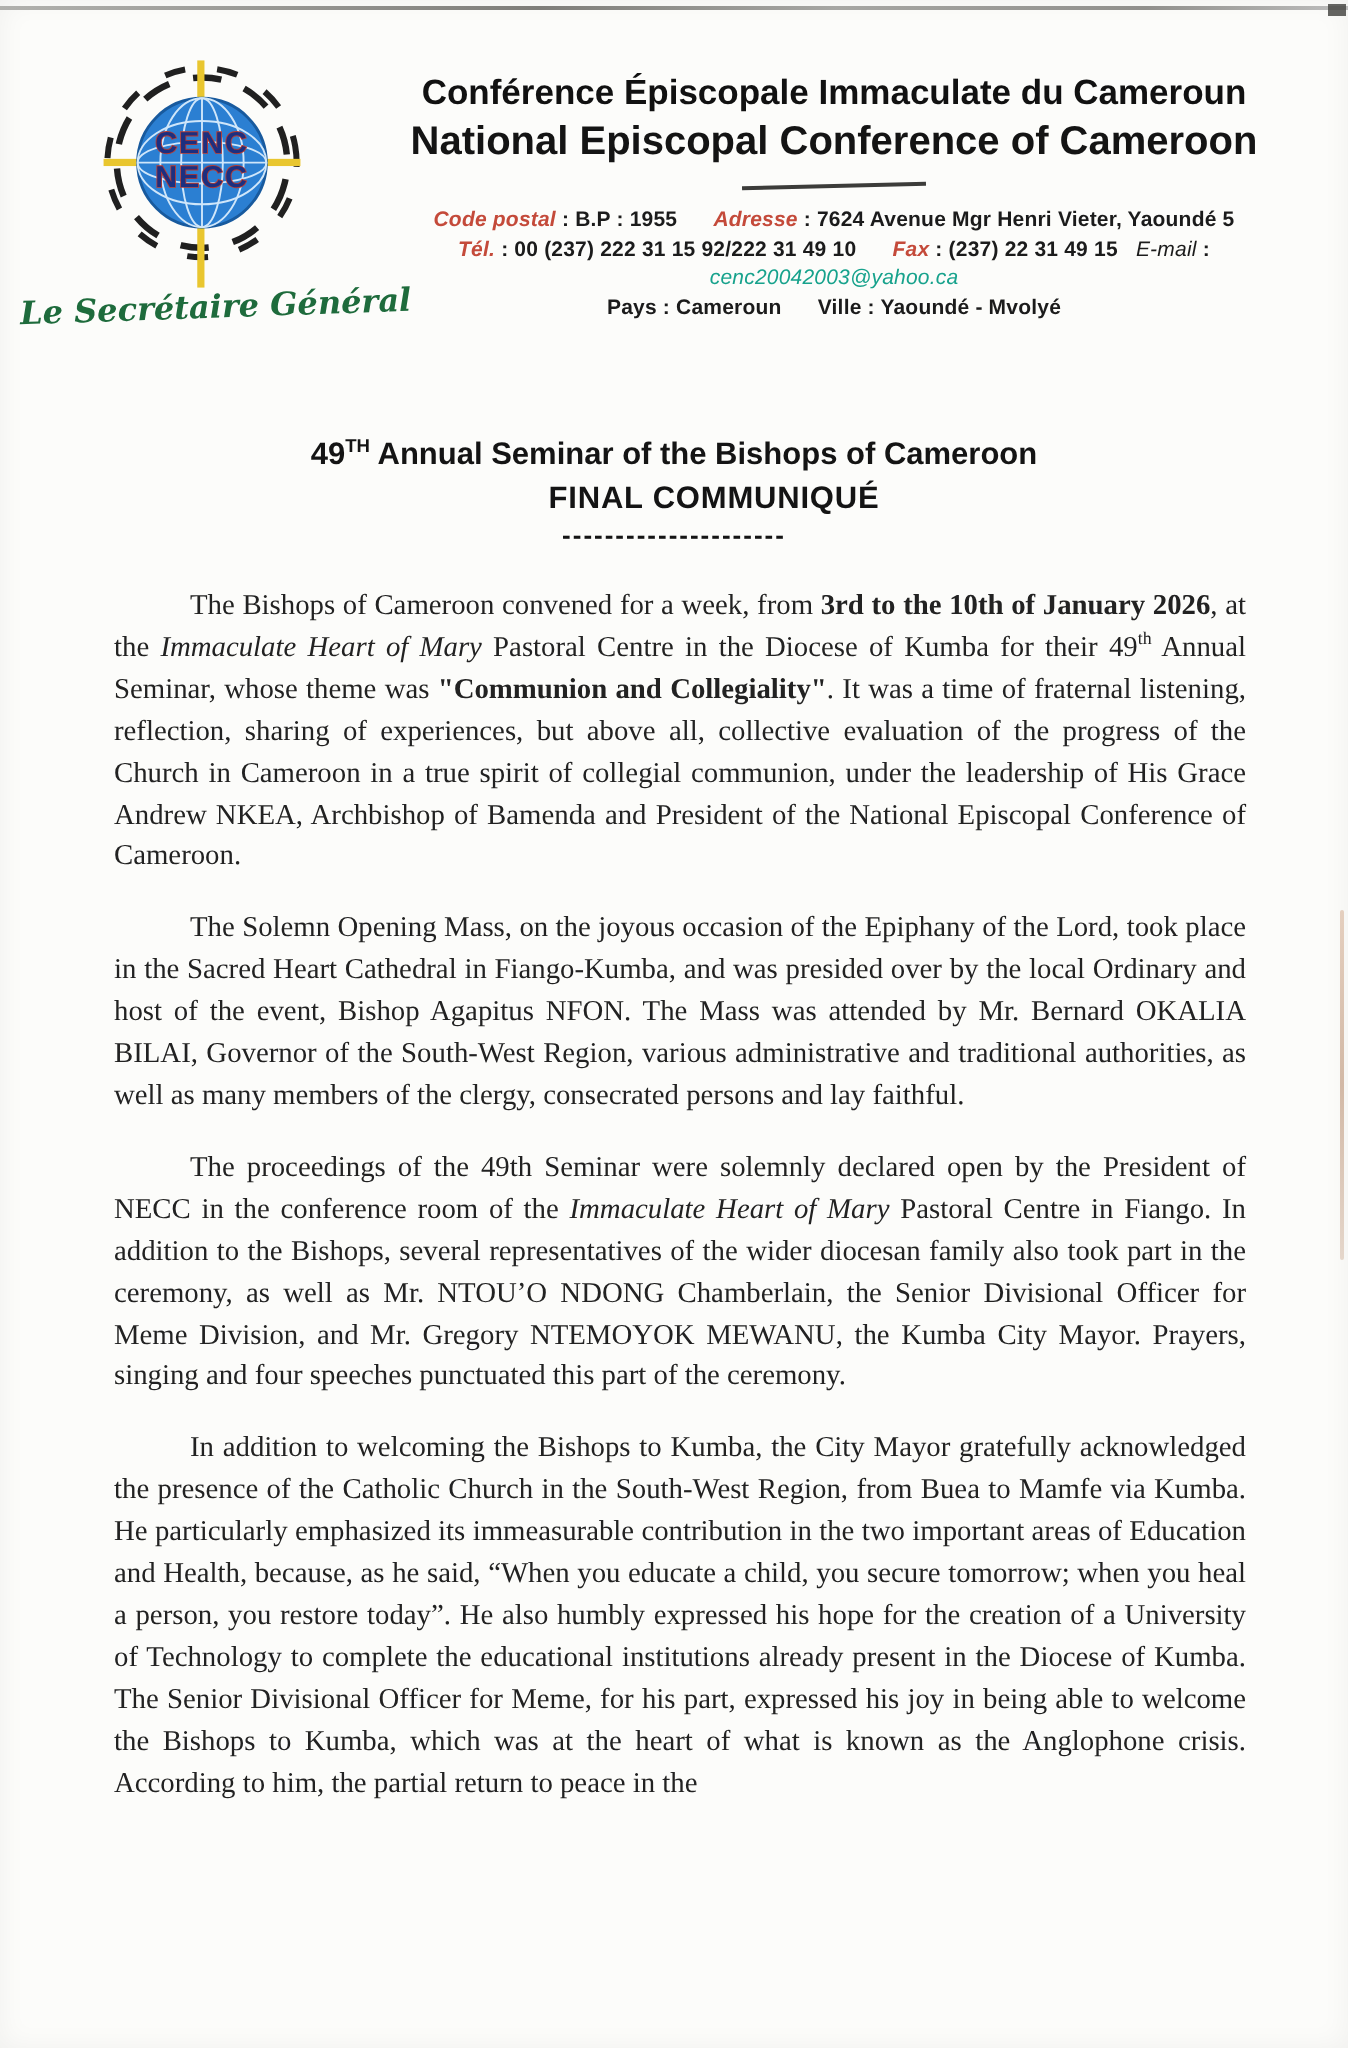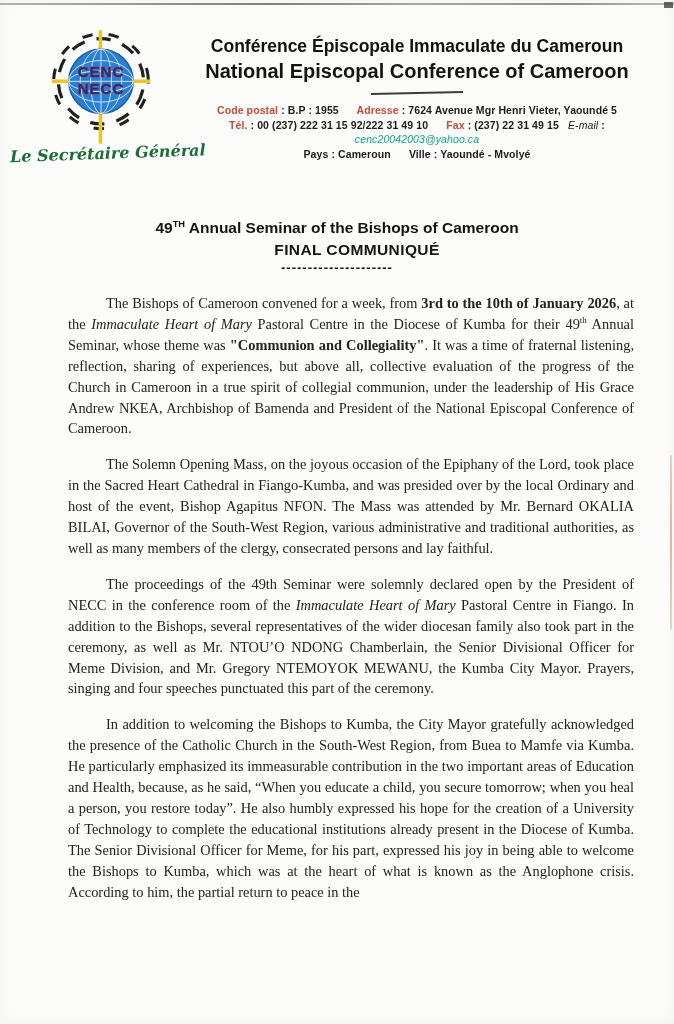--- a/index.html
+++ b/index.html
@@ -30,33 +30,33 @@
   }
   .head-text { position:absolute; left:166px; top:36px; width:502px; text-align:center; }
   .org-fr { font-family:"Liberation Sans", sans-serif; font-weight:700; font-size:17.5px; color:#111; }
   .org-en { font-family:"Liberation Sans", sans-serif; font-weight:700; font-size:20px; color:#141414; margin-top:3px; }
   .head-rule { width:92px; height:2px; background:#3c3c3a; margin:9px auto 9px auto; transform:rotate(-1.4deg); }
   .contact {
     font-family:"Liberation Sans", sans-serif; font-size:10.5px; line-height:14.5px;
     white-space:pre-wrap; color:#1b1b1b; letter-spacing:.1px;
   }
   .seg { }
-  .s-lbl   { color:var(--label-red); font-weight:700; }
+  .s-lbl   { color:var(--label-red); font-style:italic; font-weight:700; }
   .s-val   { font-weight:700; }
   .s-vali  { font-weight:400; font-style:italic; }
   .s-email { font-weight:400; font-style:italic; color:var(--email-teal); }
 
   
   .doc-title { position:absolute; top:219px; left:0; right:0; text-align:center; font-family:"Liberation Sans", sans-serif; color:#141414; }
   .t1 { font-size:15.5px; font-weight:700; }
   .t2 { font-size:15.5px; font-weight:700; margin-top:4px; letter-spacing:.4px;padding-left:40px; }
   .dashes { font-size:13px; font-weight:700; letter-spacing:1px; margin-top:1px; }
 
   
-  .body-block { position:absolute; top:293px; left:57px; width:566px;margin-left:11px; }
+  .body-block { position:absolute; top:293px; left:57px; width:566px; }
   .body-block p {
     font-size:14.4px; line-height:20.9px; text-align:justify; text-indent:38px;
     color:#222; margin:0 0 15px 0;
   }
   .s-b   { font-weight:700; }
   .s-i   { font-style:italic; }
   .s-sup { vertical-align:super; font-size:.62em; line-height:0; }
   .s-bsup{ vertical-align:super; font-size:.6em; line-height:0; font-weight:700; }
 </style>
 </head>

